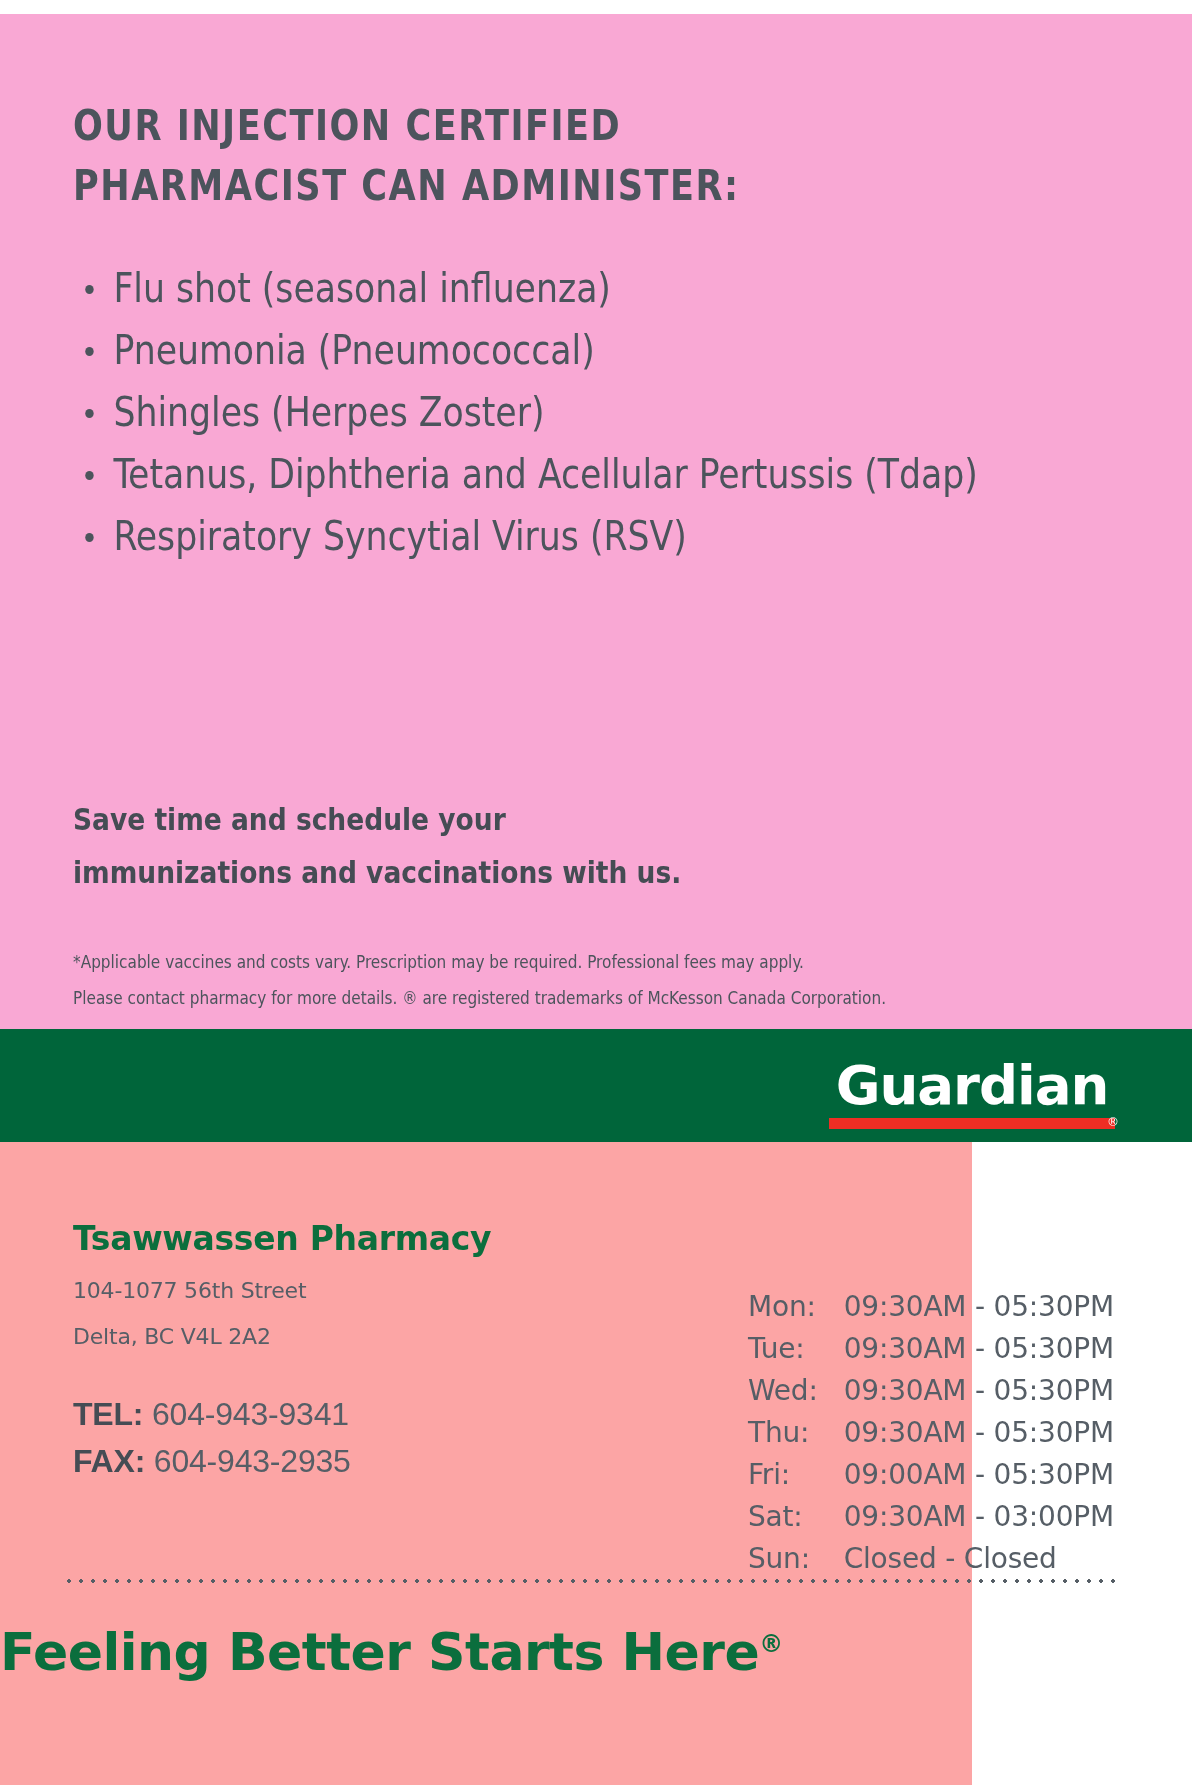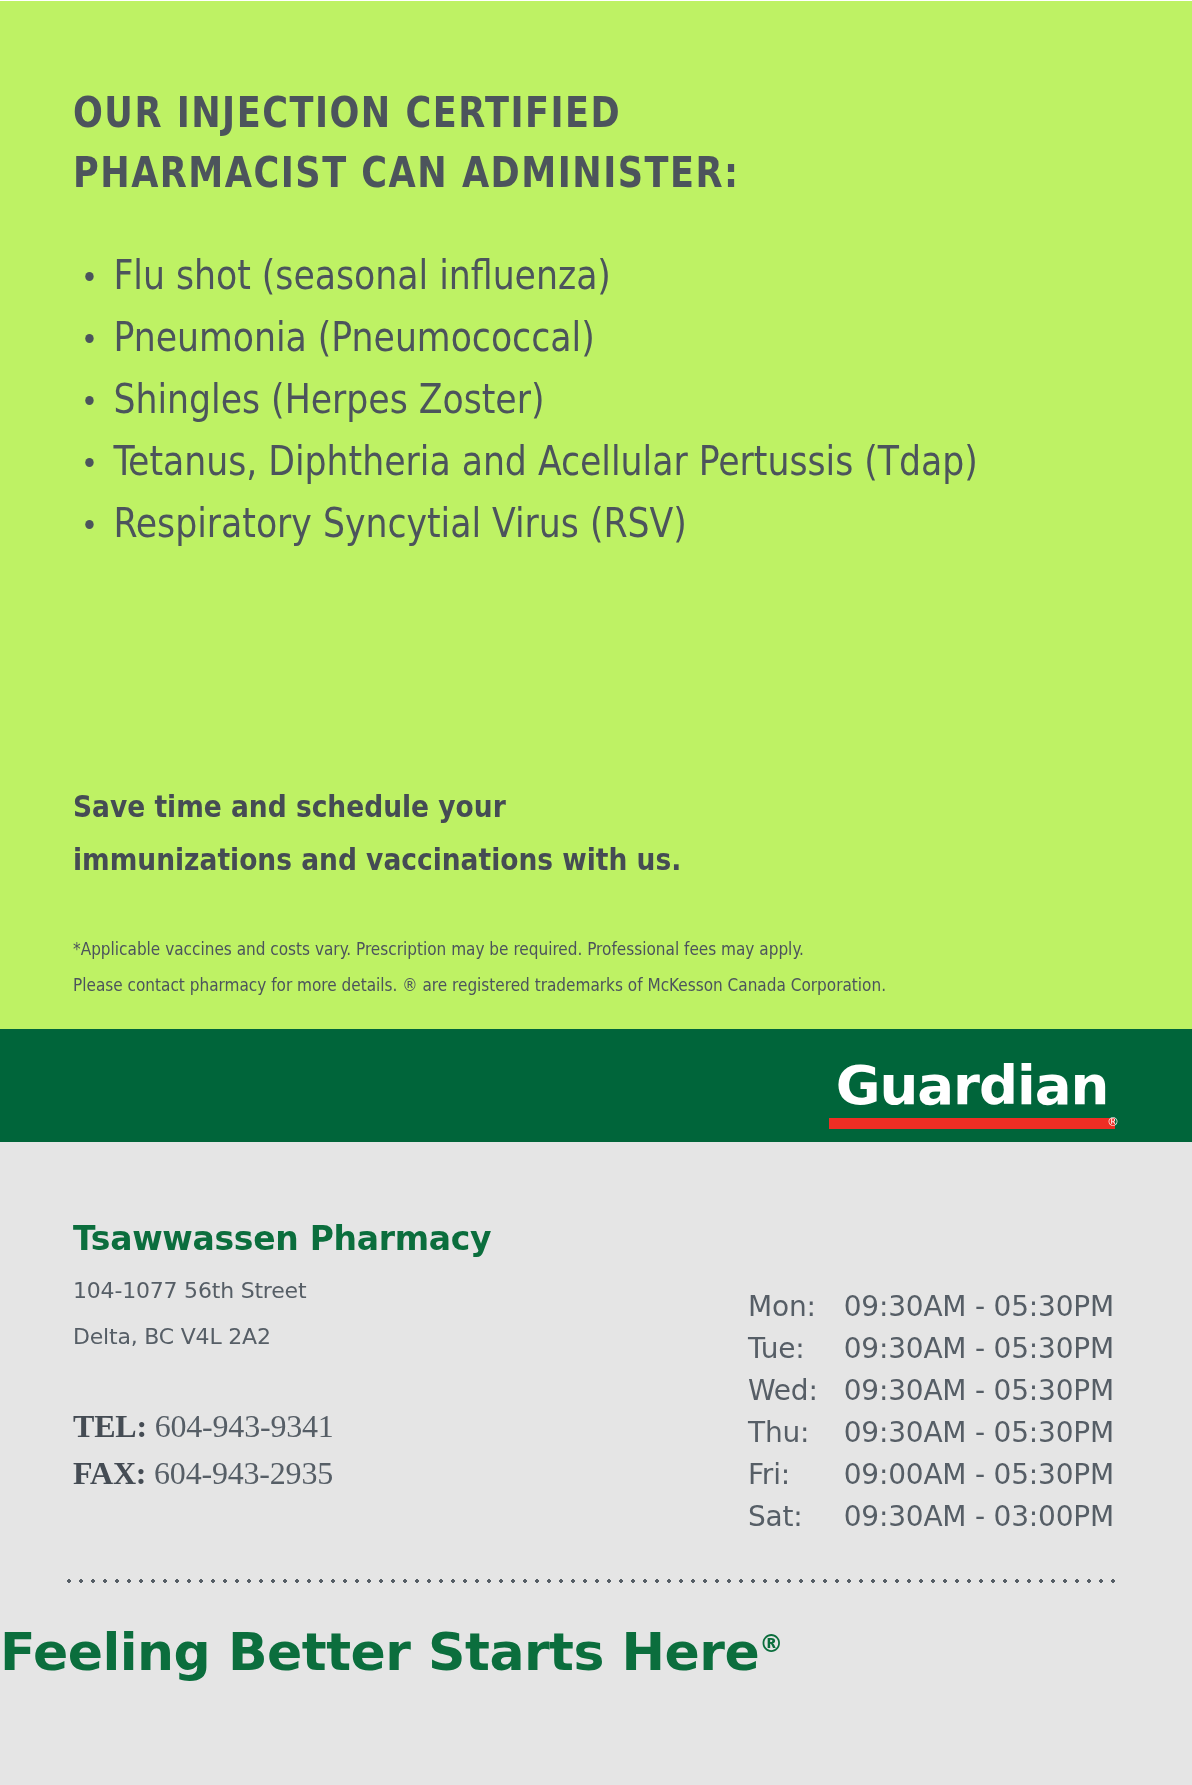--- a/index.html
+++ b/index.html
@@ -6,22 +6,22 @@
   html, body {
     width:1192px; height:1785px;
     background:#ffffff;
     font-family:"Liberation Sans", sans-serif;
     -webkit-font-smoothing:antialiased;
   }
   .page { position:relative; width:1192px; height:1785px; overflow:hidden; background:#ffffff; }
 
   
   .top-panel {
-    position:absolute; left:0; top:1px; width:1192px; height:1029px;
-    background:#bef264;
+    position:absolute; left:0; top:14px; width:1192px; height:1029px;
+    background:#f9a8d4;
   }
   .heading {
     position:absolute; left:73px; top:82px; width:860px;
     font-family:"DejaVu Sans Condensed","Liberation Sans Narrow","Liberation Sans", sans-serif;
     font-weight:700;
     font-size:42px;
     line-height:60px;
     letter-spacing:1.6px;
     color:#4c545c;
     text-transform:uppercase;
@@ -104,44 +104,44 @@
     background:#ee2e24;
   }
   .logo-reg {
     position:absolute; right:-2px; top:58px;
     font-family:"DejaVu Sans","Liberation Sans", sans-serif;
     font-size:12px; line-height:12px; color:#ffffff;
   }
 
   
   .bottom {
-    position:absolute; left:0; top:1142px; width:1192px; height:643px;
-    background:#e5e5e5;
+    position:absolute; left:0; top:1142px; width:972px; height:643px;
+    background:#fca5a5;
   }
 
   .store-block { position:absolute; left:73px; top:74px; width:600px; }
   .store-name {
     font-family:"DejaVu Sans","Liberation Sans", sans-serif;
     font-weight:700;
     font-size:33px; line-height:46px;
     color:#0b6e3d;
     letter-spacing:-0.3px;
   }
   .store-addr {
     margin-top:6px;
     font-family:"DejaVu Sans","Liberation Sans", sans-serif;
     font-weight:400;
     font-size:22px; line-height:46px;
     color:#565e66;
     letter-spacing:-0.2px;
   }
   .store-addr span { display:block; }
   .store-contact {
-    margin-top:43px;
-    font-family:Liberation Serif, serif;
+    margin-top:31px;
+    font-family:Liberation Sans, sans-serif;
     font-size:32px; line-height:47px;
     color:#565e66;
     letter-spacing:-0.2px;
   }
   .store-contact .row { display:block; white-space:nowrap; }
   .store-contact b { font-weight:700; color:#454c54; }
 
   .hours {
     position:absolute; left:748px; top:144px;
     font-family:"DejaVu Sans","Liberation Sans", sans-serif;
@@ -250,20 +250,24 @@
             <td class="time">09:30AM - 05:30PM</td>
           </tr>
           <tr>
             <td class="day">Fri:</td>
             <td class="time">09:00AM - 05:30PM</td>
           </tr>
           <tr>
             <td class="day">Sat:</td>
             <td class="time">09:30AM - 03:00PM</td>
           </tr>
+          <tr>
+            <td class="day">Sun:</td>
+            <td class="time">Closed - Closed</td>
+          </tr>
         </tbody>
       </table>
     </div>
 
     <div class="dots"></div>
 
     <div class="tagline">
       <span>Feeling Better Starts Here</span><span class="reg">®</span>
     </div>
   </div>

